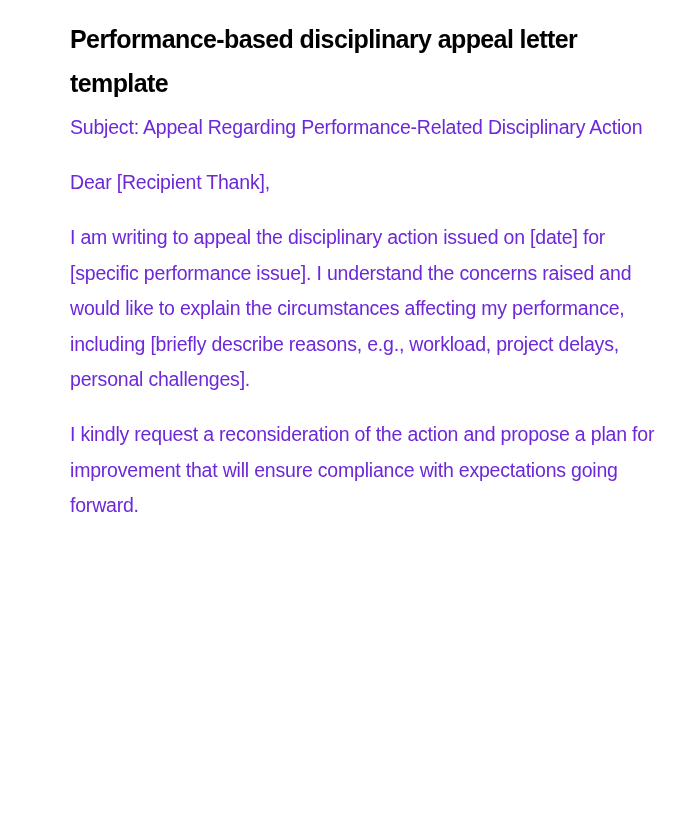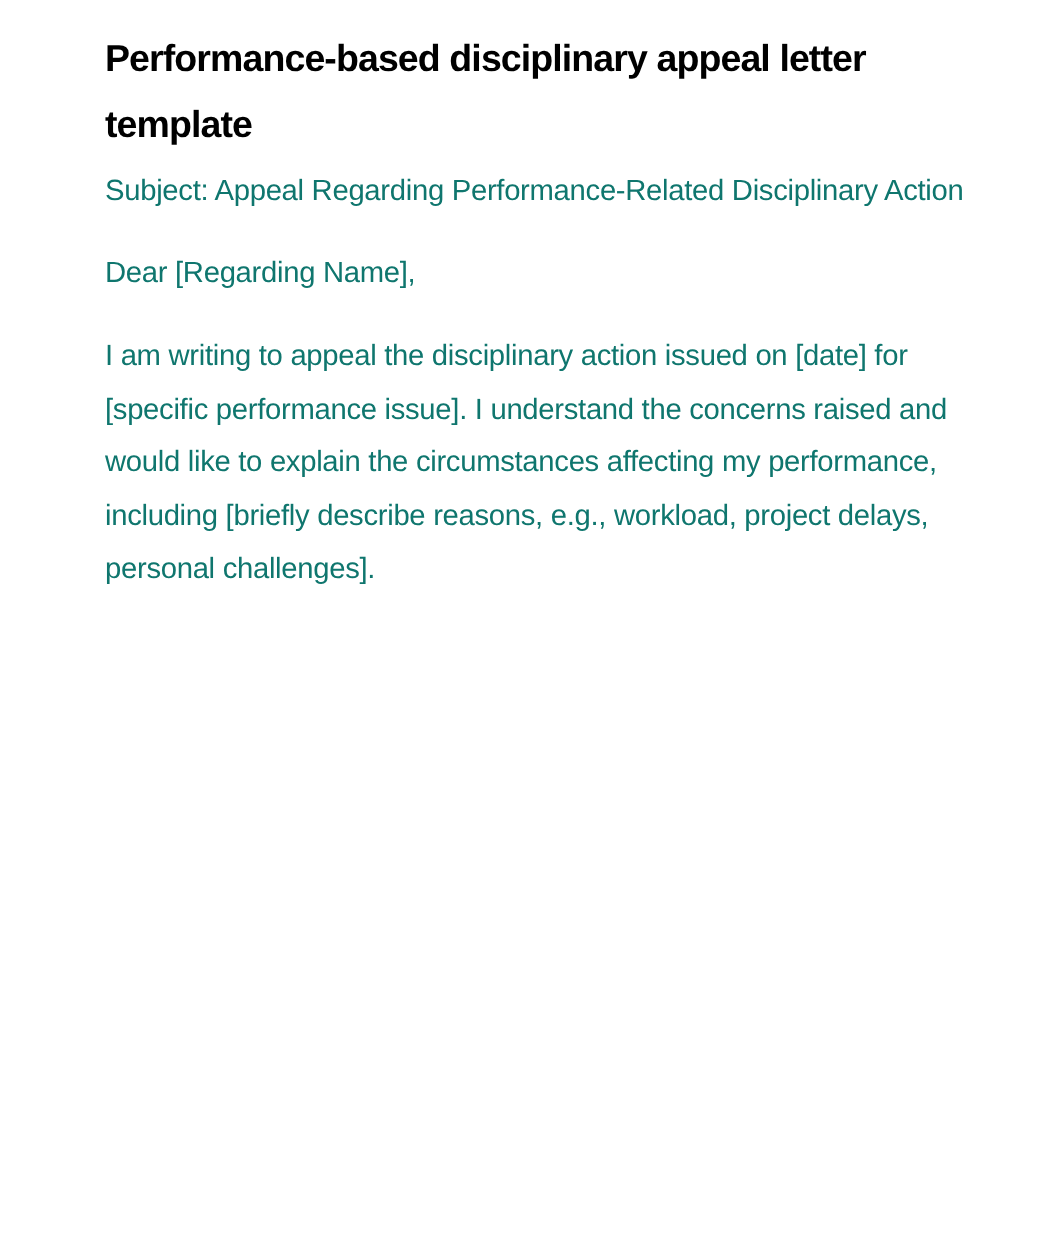--- a/index.html
+++ b/index.html
@@ -26,24 +26,25 @@
       line-height: 44px;
       letter-spacing: -0.6px;
       margin: 0 0 5px 0;
       color: #000000;
     }
     .para {
       font-size: 19.5px;
       line-height: 35.5px;
       margin: 0 0 19.5px 0;
       letter-spacing: -0.2px;
-      color: #0f766e;
+      color: #6d28d9;
     }
   </style>
 </head>
 <body>
 
 <div class="doc">
   <h1 class="doc-title">Performance-based disciplinary appeal letter template</h1>
   <p class="para">Subject: Appeal Regarding Performance-Related Disciplinary Action</p>
-  <p class="para">Dear [Regarding Name],</p>
+  <p class="para">Dear [Recipient Thank],</p>
   <p class="para">I am writing to appeal the disciplinary action issued on [date] for [specific performance issue]. I understand the concerns raised and would like to explain the circumstances affecting my performance, including [briefly describe reasons, e.g., workload, project delays, personal challenges].</p>
+  <p class="para">I kindly request a reconsideration of the action and propose a plan for improvement that will ensure compliance with expectations going forward.</p>
 </div>
 
 </body></html>

